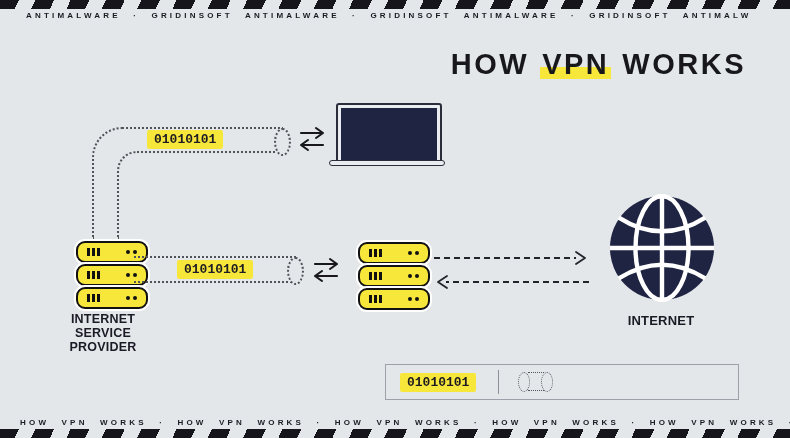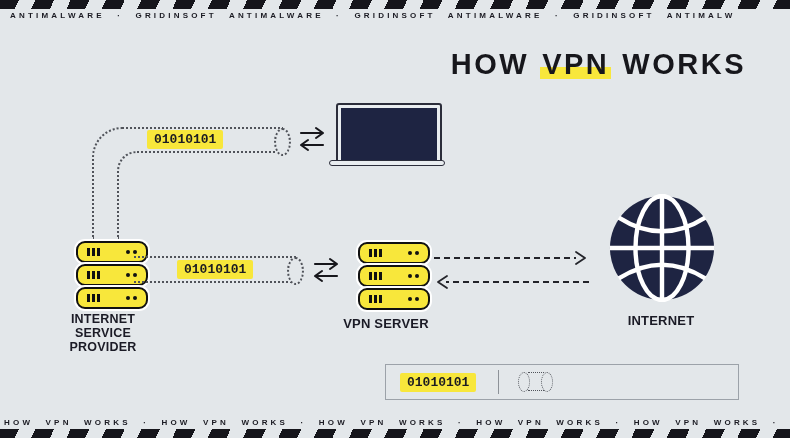--- a/index.html
+++ b/index.html
@@ -6,21 +6,21 @@
     --bg:#E3E7EA; --yellow:#F8E73B; --navy:#1E2442; --ink:#17171C; --dot:#50535A;
   }
   html,body{margin:0;padding:0;background:#cfd4d8;font-family:"Liberation Sans",sans-serif;}
   .stage{position:relative;width:790px;height:438px;background:var(--bg);overflow:hidden;margin:0 auto;}
 
   
   .stripes{position:absolute;left:0;right:0;height:9px;
     background:repeating-linear-gradient(115deg,#15151B 0 17px,transparent 17px 32px);}
   .stripes.top{top:0;}
   .stripes.bottom{bottom:0;}
-  .banner-text{position:absolute;left:0;right:0;white-space:nowrap;overflow:hidden;
+  .banner-text{position:absolute;left:16px;right:0;white-space:nowrap;overflow:hidden;
     font-weight:700;font-size:8px;letter-spacing:3.2px;word-spacing:7px;color:#1A1A22;}
   .banner-text.top{top:11px;padding-left:10px;}
   .banner-text.bottom{bottom:11px;padding-left:4px;}
 
   
   .title{position:absolute;top:48px;right:44px;font-size:29px;font-weight:800;
     letter-spacing:2.5px;color:var(--ink);white-space:nowrap;}
   .title .w{margin-left:11px;text-align:center;}
   .title .w:first-child{margin-left:0;}
   .title .hl{background:linear-gradient(to bottom,transparent 58%,var(--yellow) 58%,var(--yellow) 96%,transparent 96%);padding:0 2px;}
@@ -181,21 +181,20 @@
           <i></i>
           <i></i>
           <i></i>
         </span>
         <span class="leds">
           <i></i>
           <i></i>
         </span>
       </div>
   </div>
-  <div class="node-label" style="left:326px;top:317px;width:120px;">VPN SERVER</div>
 
   <svg class="abs" style="left:432px;top:249px;" width="160" height="42" viewBox="0 0 160 42">
     <g stroke="#23242A" stroke-width="1.8" fill="none">
       <path d="M2 9 H144" stroke-dasharray="6 4"></path>
       <path d="M144 3 L153 9 L144 15" stroke-linecap="round" stroke-linejoin="round"></path>
       <path d="M157 33 H14" stroke-dasharray="6 4"></path>
       <path d="M15 27 L6 33 L15 39" stroke-linecap="round" stroke-linejoin="round"></path>
     </g>
   </svg>
 

